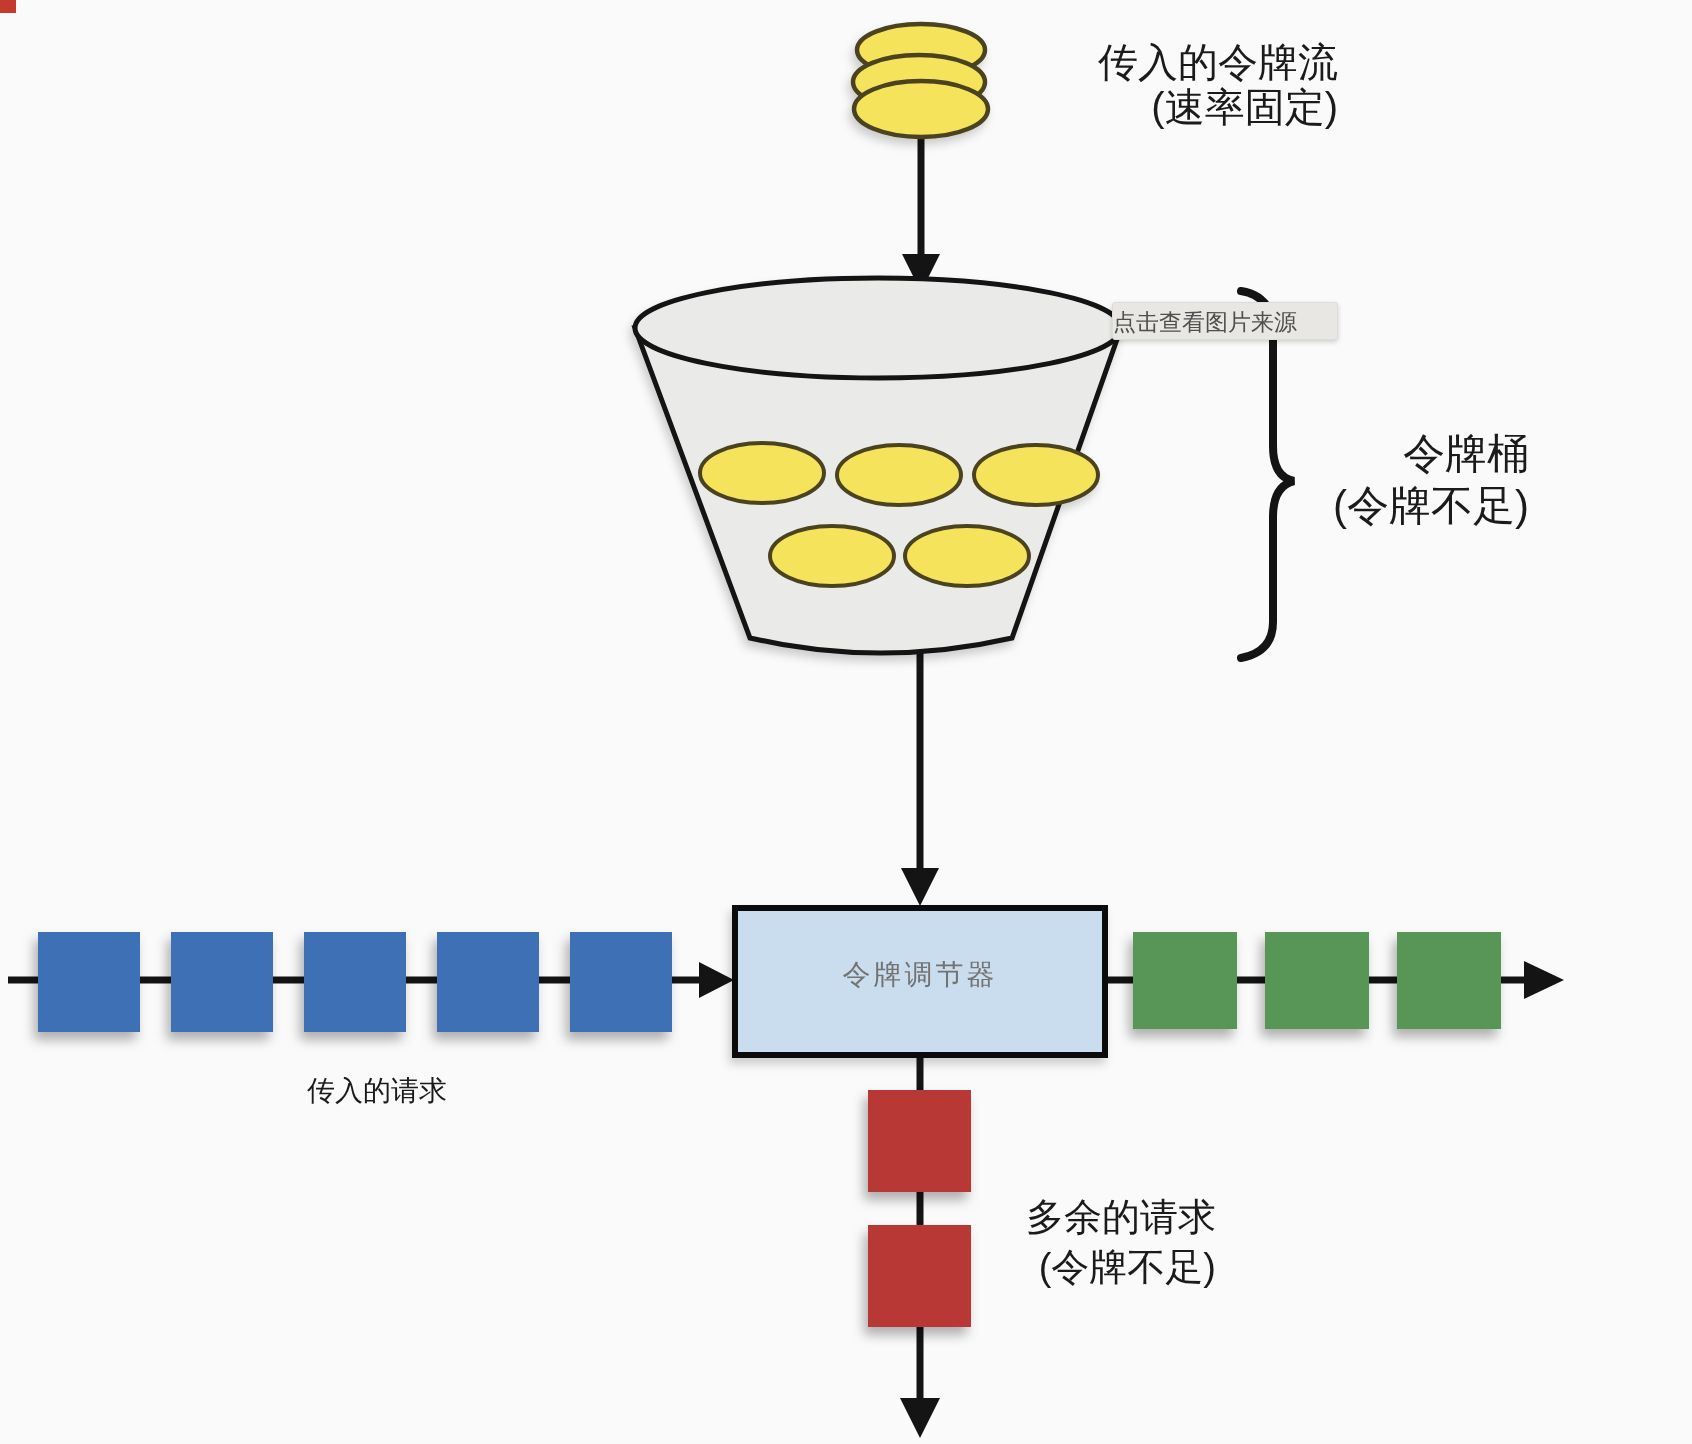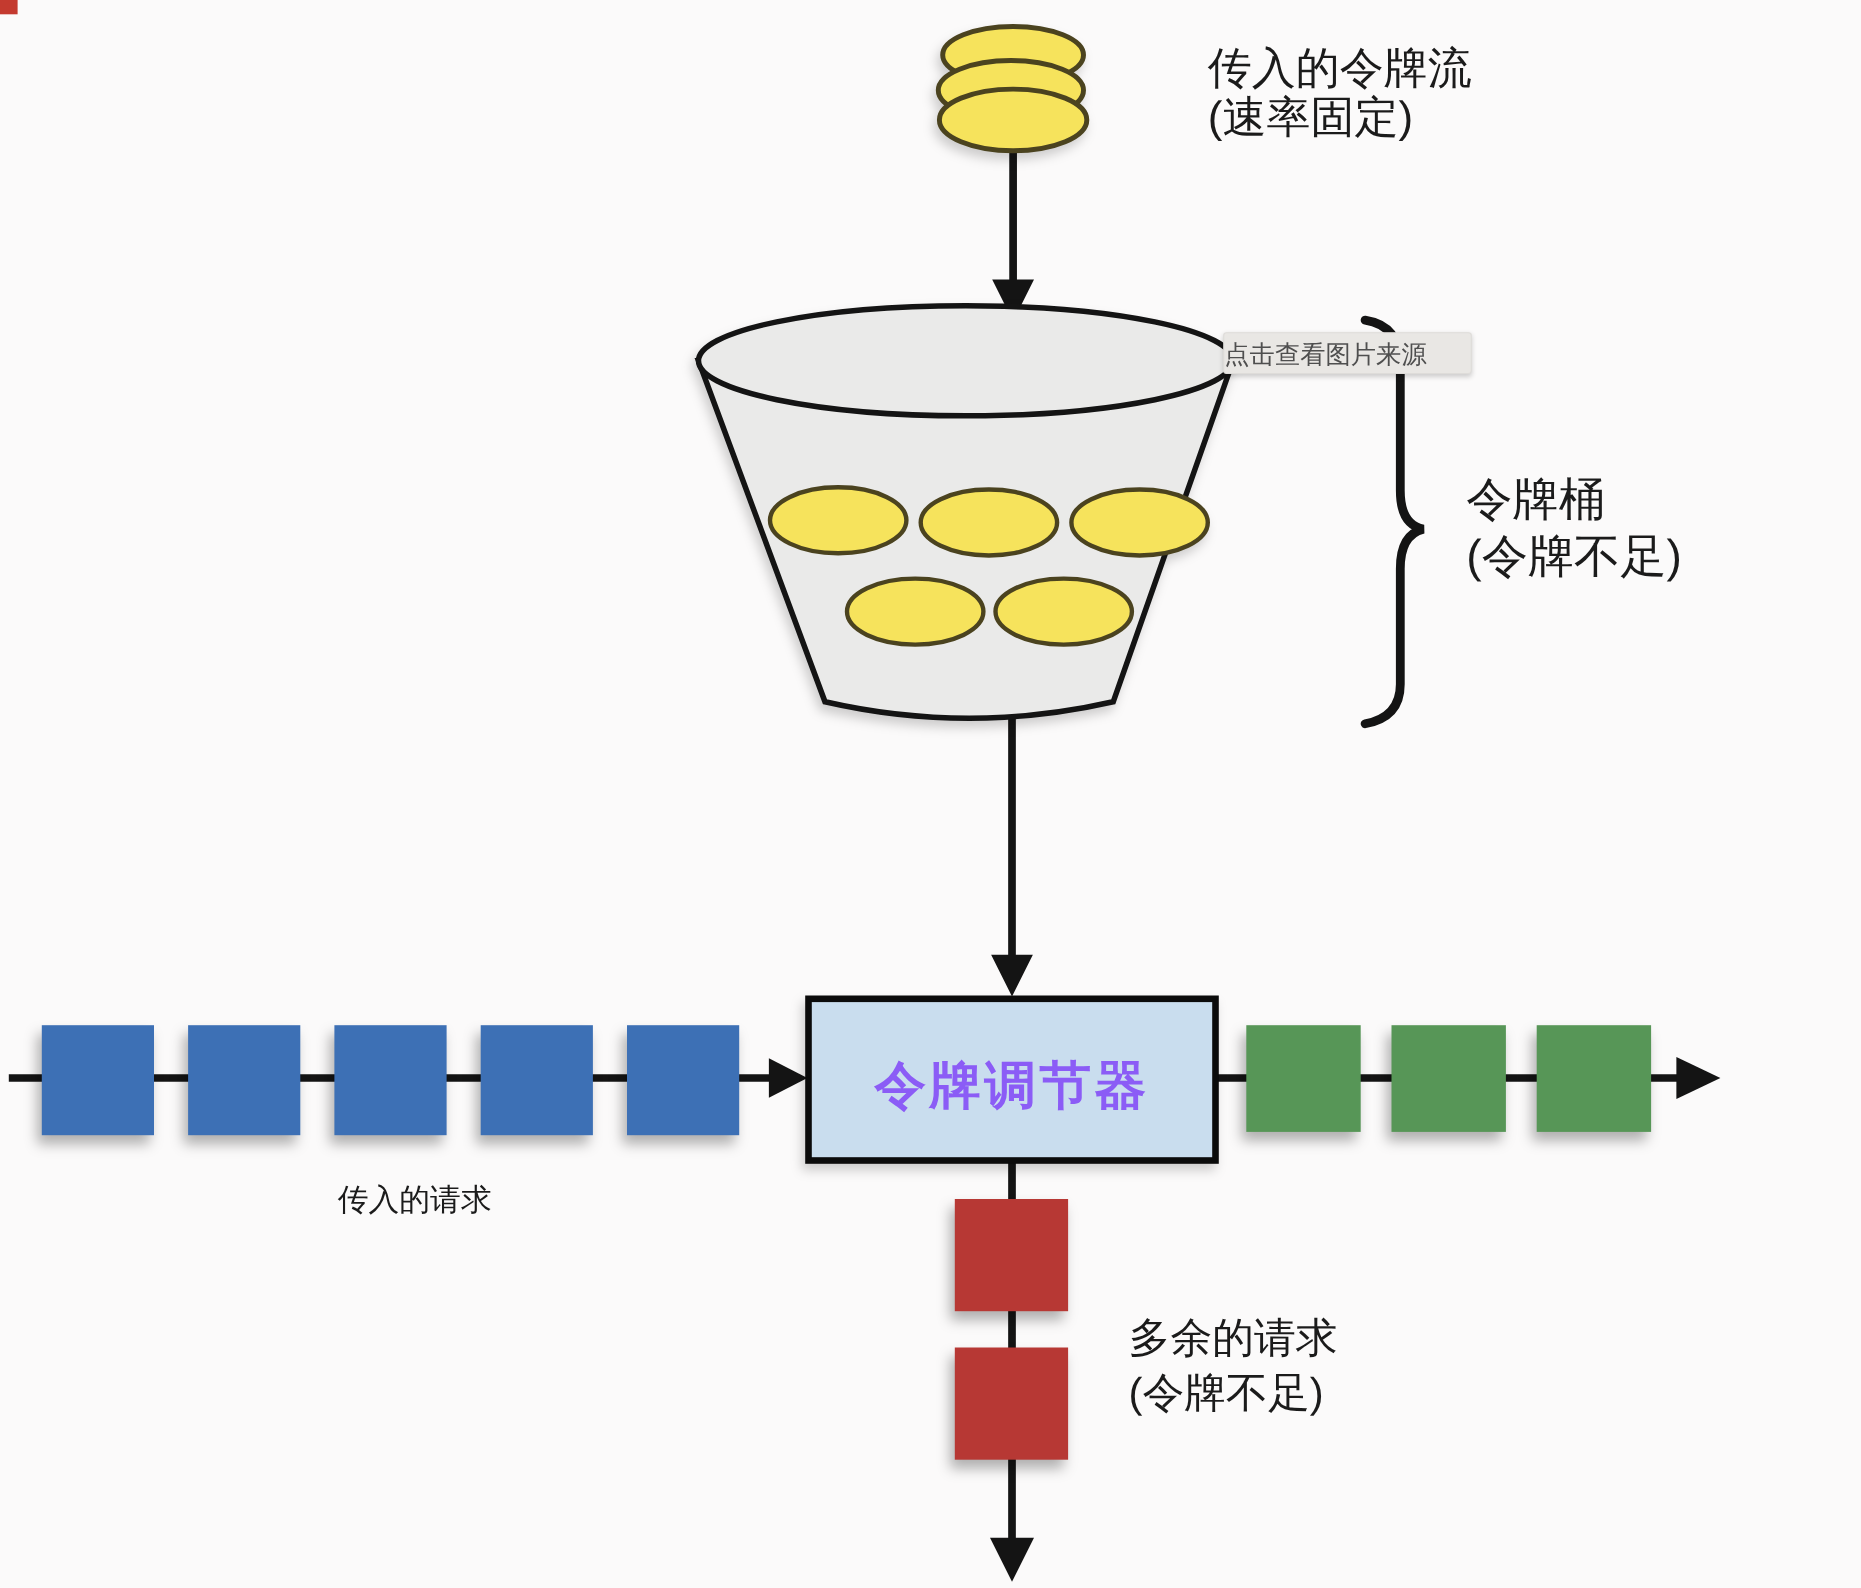--- a/index.html
+++ b/index.html
@@ -9,32 +9,32 @@
     font-family:"Liberation Sans","DejaVu Sans",sans-serif;
     overflow:hidden;
   }
   .canvas{position:relative;width:1692px;height:1444px;background:#fbfafa;}
   svg{position:absolute;left:0;top:0;}
   .shadowed{filter:drop-shadow(-4px 8px 6px rgba(0,0,0,0.30));}
   .softshadow{filter:drop-shadow(-3px 6px 5px rgba(0,0,0,0.18));}
   .label{
     position:absolute;
     color:#1b1b1b;
-    text-align:left;
+    text-align:right;
     transform:translateX(-50%);
     white-space:nowrap;
   }
   .lbl-token-stream{left:1218px;top:40px;font-size:40px;line-height:45px;}
   .lbl-bucket{left:1431px;top:428px;font-size:42px;line-height:52px;}
   .lbl-incoming{left:356px;top:1072px;font-size:28px;margin-left:21px;}
   .lbl-conforming{left:1308px;top:1075px;font-size:38px;}
   .lbl-excess{left:1121px;top:1192px;font-size:38px;line-height:50px;}
   .lbl-regulator{
-    left:920px;top:956px;font-size:47px;letter-spacing:3px;
-    color:#8b5cf6;font-weight:700;
+    left:920px;top:956px;font-size:28px;letter-spacing:3px;
+    color:#737373;font-weight:400;
   }
   .tooltip{
     position:absolute;left:1112px;top:302px;width:226px;height:38px;
     background:#e9e7e4;border:1px solid #dedcd9;border-radius:3px;
     box-shadow:0 2px 5px rgba(0,0,0,0.18);
     color:#4f4f4f;font-size:23px;line-height:38px;
     box-sizing:border-box;cursor:pointer;z-index:5;
   }
   .corner{position:absolute;left:0;top:0;width:16px;height:13px;background:#c43a2f;}
 </style>

